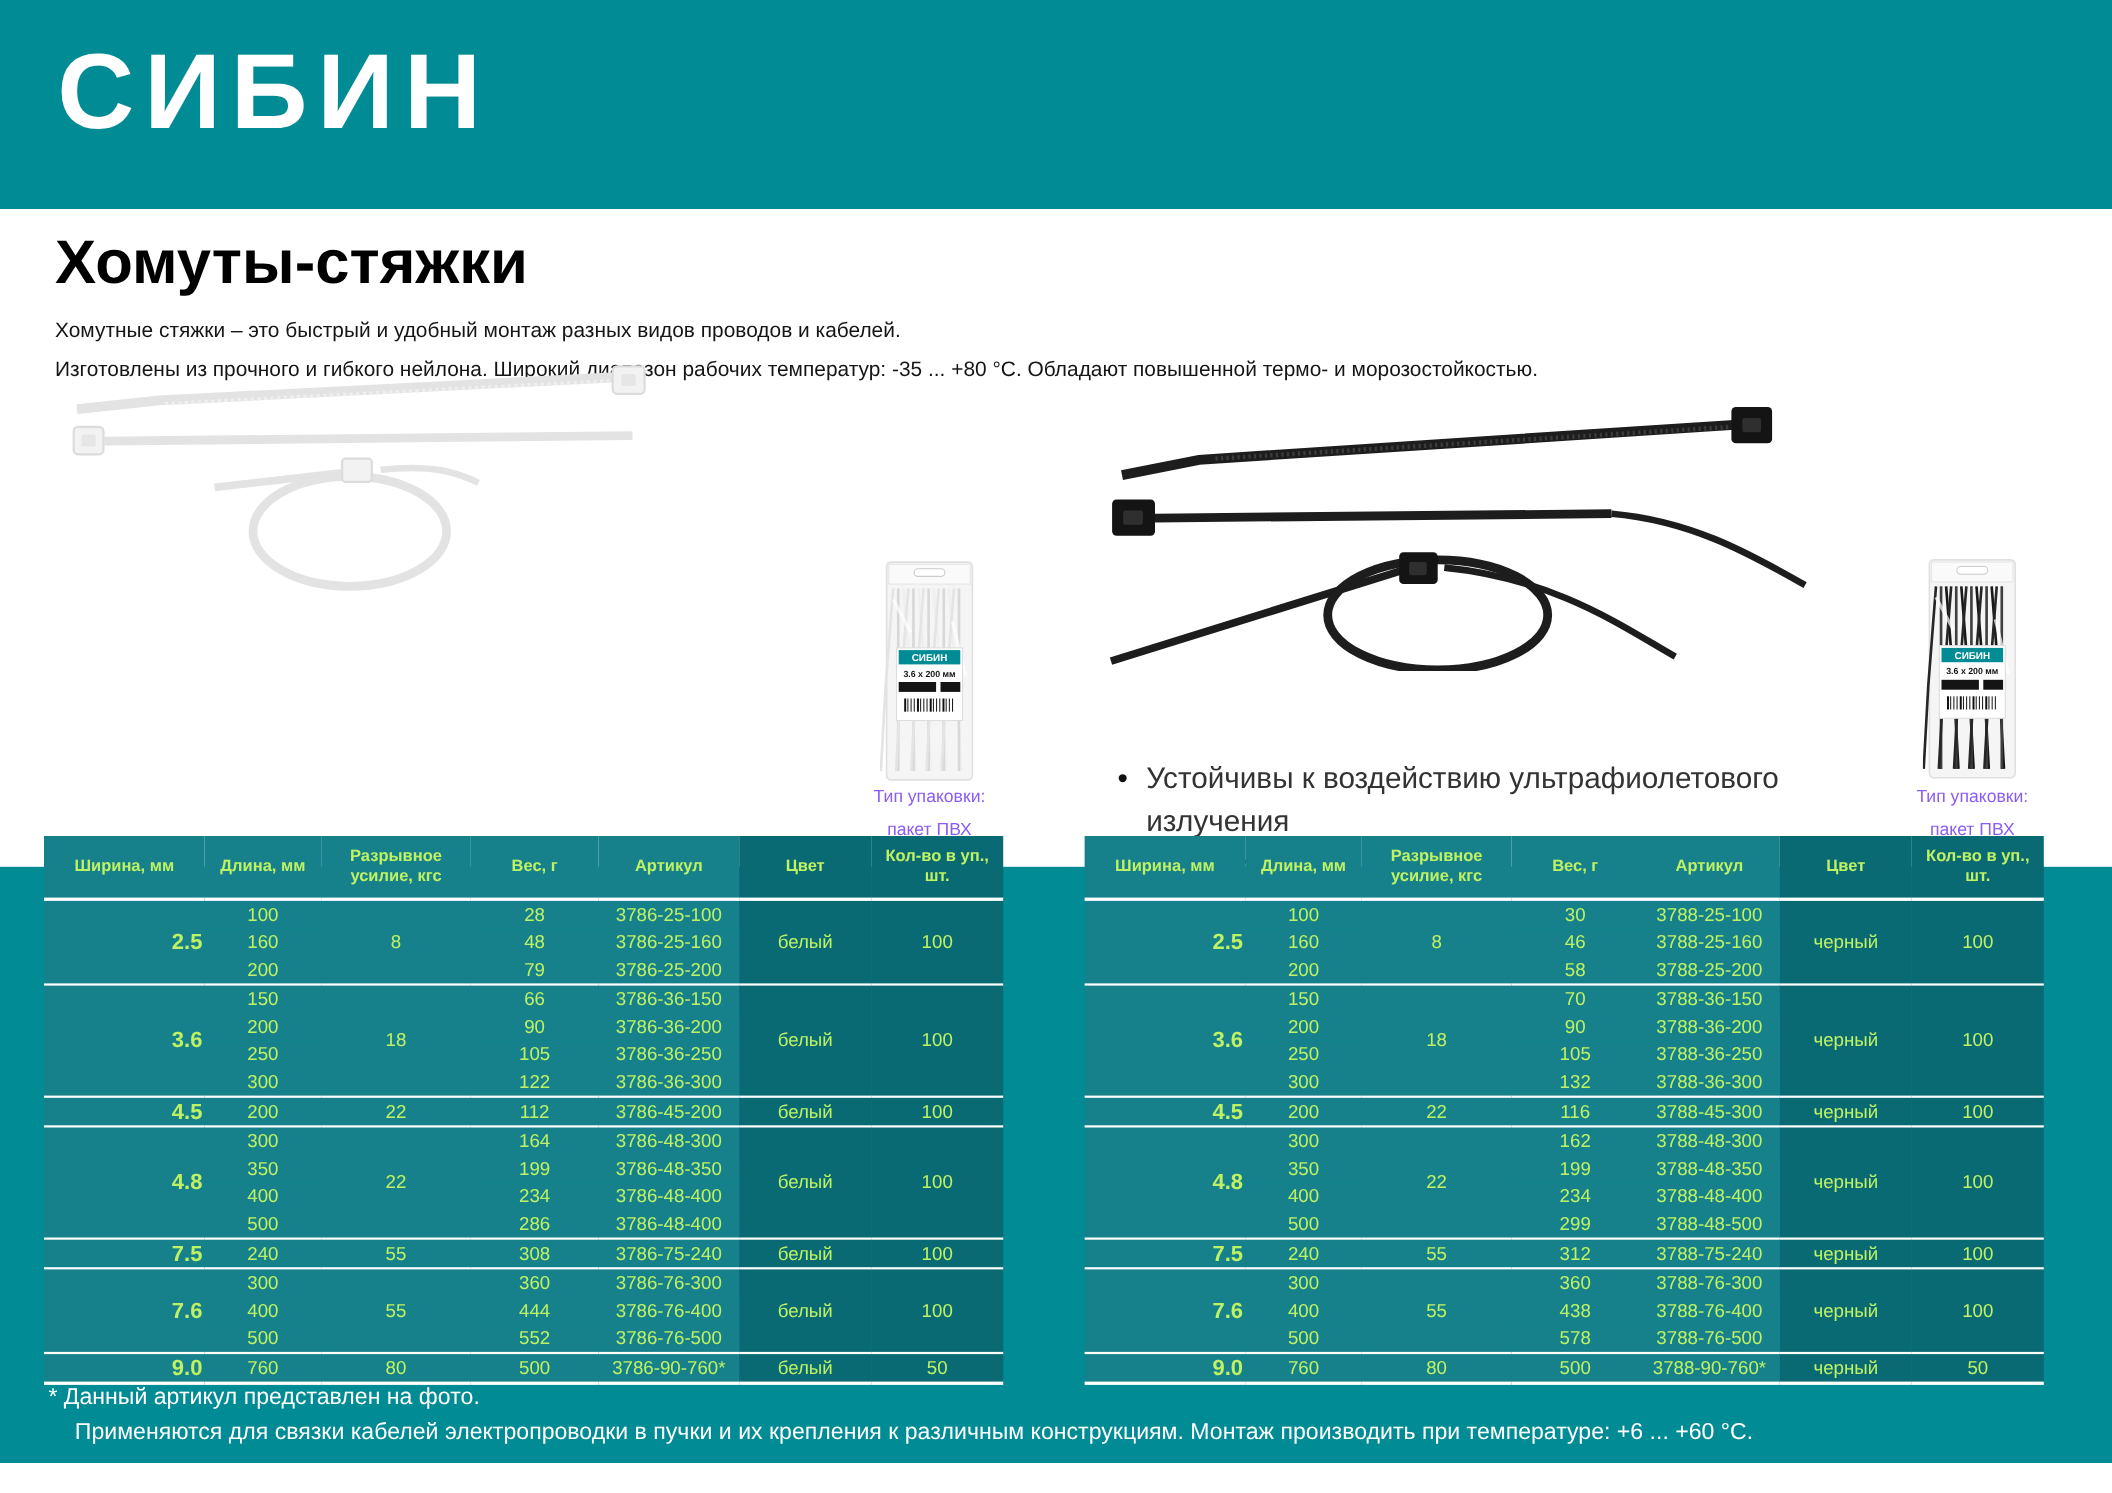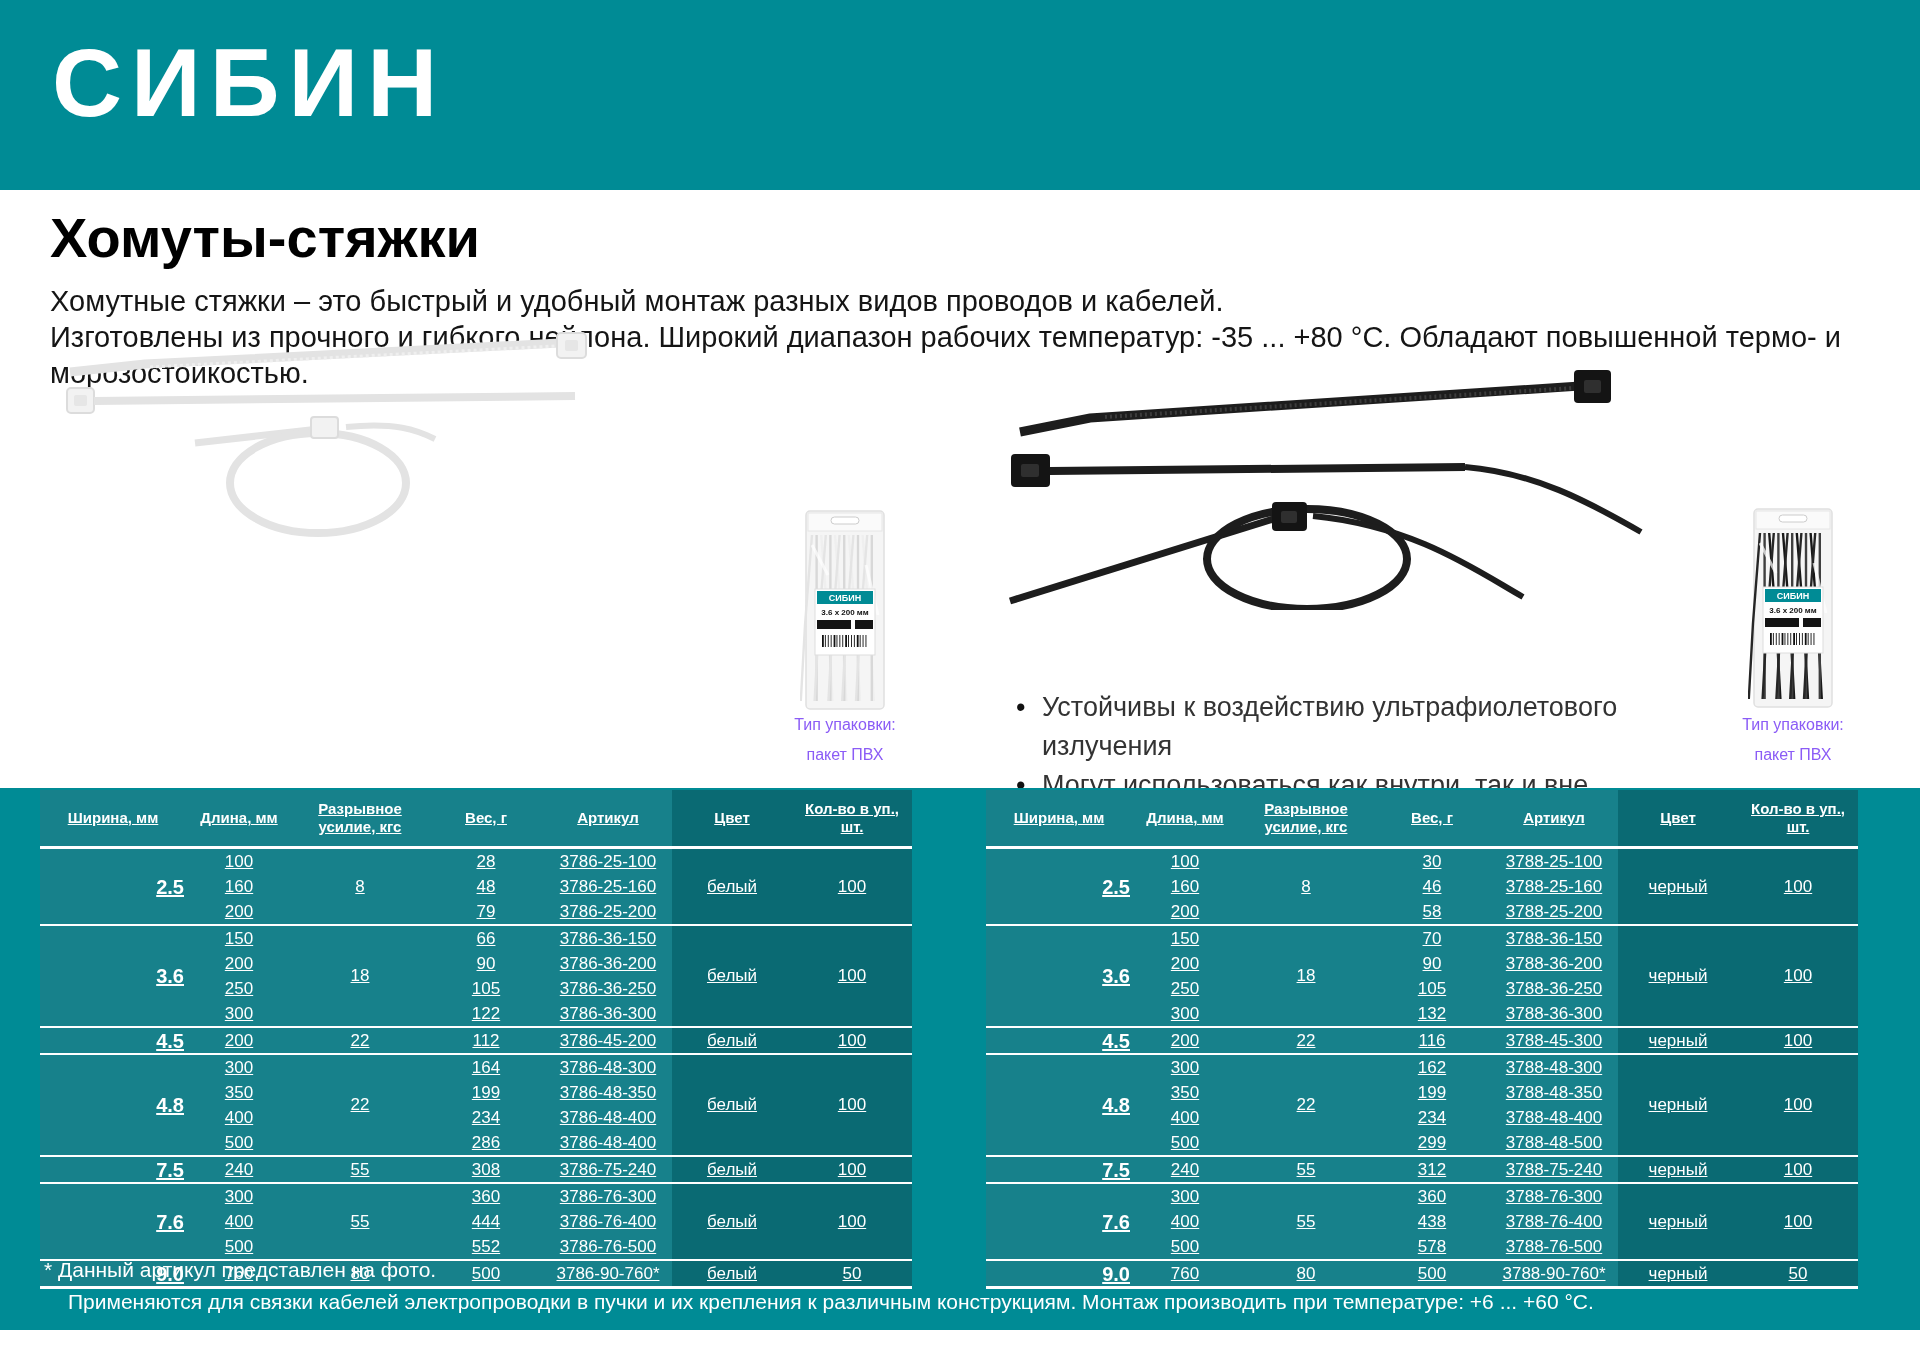--- a/index.html
+++ b/index.html
@@ -4,31 +4,31 @@
 <style>
   html,body{margin:0;padding:0;background:#fff;}
   #page{position:relative;width:1920px;height:1330px;overflow:hidden;
         font-family:"Liberation Sans","DejaVu Sans",sans-serif;background:#fff;}
   
   .band-top{position:absolute;left:0;top:0;width:1920px;height:190px;background:#008B95;}
   .logo{position:absolute;left:52px;top:34px;color:#fff;font-size:97px;font-weight:700;
         letter-spacing:9px;line-height:1;}
   
   .title{position:absolute;left:50px;top:210px;color:#000;font-size:56px;font-weight:700;line-height:1;}
-  .desc{position:absolute;left:50px;top:283px;color:#151515;font-size:29px;line-height:36px;width:1830px;}
+  .desc{position:absolute;left:50px;top:283px;color:#151515;font-size:19px;line-height:36px;width:1830px;}
   
   .fig{position:absolute;}
   .pack-label{position:absolute;text-align:center;color:#8b5cf6;font-size:16px;line-height:30px;}
   .bullets{position:absolute;left:1016px;top:688px;width:660px;color:#333;font-size:27px;line-height:39px;}
   .bullet-row{display:flex;align-items:flex-start;}
   .dot{width:26px;flex:0 0 26px;color:#111;}
   
   .band-bottom{position:absolute;left:0;top:788px;width:1920px;height:569px;background:#008B95;}
-  table.spec{position:absolute;top:790px;border-collapse:collapse;table-layout:fixed;width:872px;
-             color:#ffffff;text-decoration:underline;}
+  table.spec{position:absolute;top:760px;border-collapse:collapse;table-layout:fixed;width:872px;
+             color:#bef264;}
   table.spec.left{left:40px;} table.spec.right{left:986px;}
   table.spec th{background:#17818B;font-size:15px;font-weight:700;height:56px;vertical-align:middle;
                 border-bottom:3px solid #fff;padding:0 2px;line-height:18px;}
   table.spec td{background:#17818B;font-size:17px;font-weight:300;text-align:center;height:25px;
                 padding:0 2px;vertical-align:middle;line-height:20px;}
   table.spec th.dark, table.spec td.dark{background:#0A6A73;}
   table.spec td.w-col{font-size:20px;font-weight:700;text-align:right;}
   table.spec tr.gfirst td{border-top:2px solid #fff;}
   table.spec{border-bottom:3px solid #fff;}
   .footnote{position:absolute;left:44px;color:#fff;font-size:21px;}

